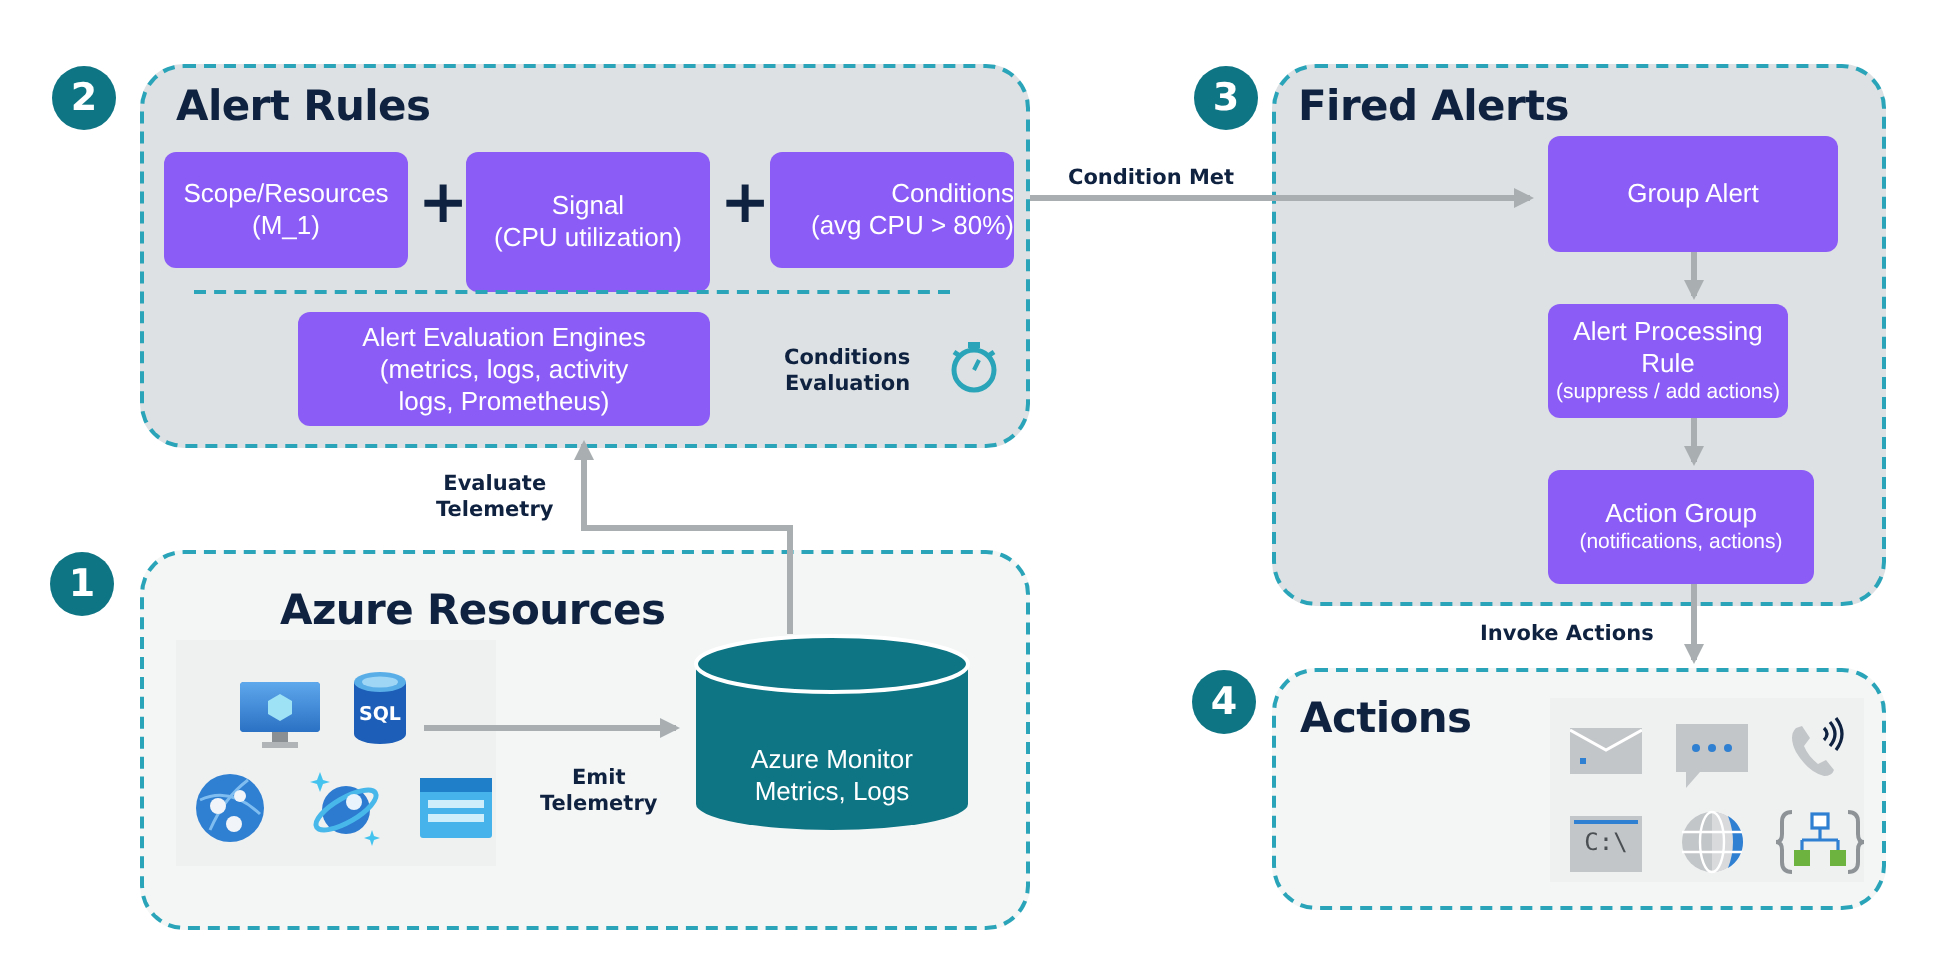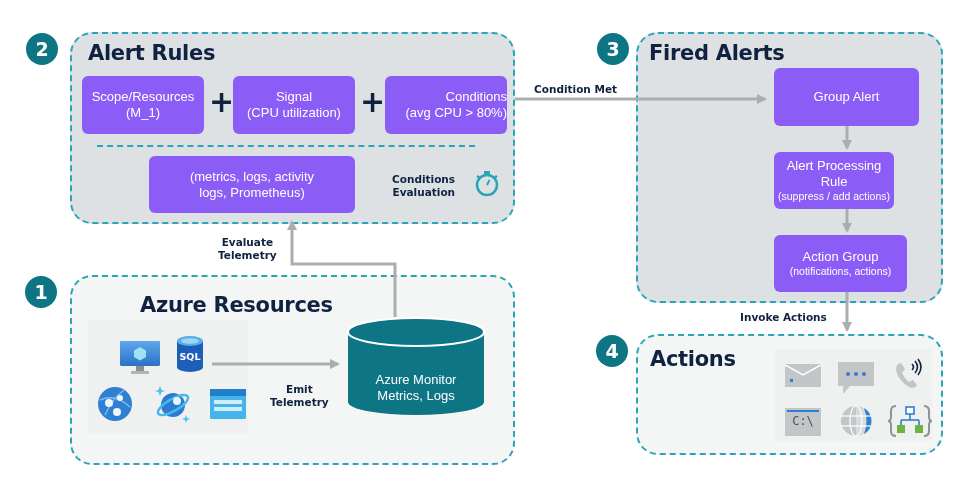--- a/index.html
+++ b/index.html
@@ -22,33 +22,34 @@
 
 <div class="badge" style="left:26px;top:33px;">2</div>
 <div class="group g-dark" style="left:70px;top:32px;width:445px;height:192px;"></div>
 <div class="gtitle" style="left:88px;top:41px;">Alert Rules</div>
 
 <div class="tbox" style="left:82px;top:76px;width:122px;height:58px;">
   <span>Scope/Resources</span>
   <span>(M_1)</span>
 </div>
 <div class="plus" style="left:209px;top:84px;">+</div>
-<div class="tbox" style="left:233px;top:76px;width:122px;height:58px;">
+<div class="tbox" style="left:233px;top:76px;width:122px;height:70px;">
   <span>Signal</span>
   <span>(CPU utilization)</span>
 </div>
 <div class="plus" style="left:360px;top:84px;">+</div>
 <div class="tbox" style="left:385px;top:76px;width:122px;height:58px;align-items:flex-end;">
   <span>Conditions</span>
   <span>(avg CPU &gt; 80%)</span>
 </div>
 
 <div class="dashline" style="left:97px;top:145px;width:378px;"></div>
 
 <div class="tbox" style="left:149px;top:156px;width:206px;height:57px;">
+  <span>Alert Evaluation Engines</span>
   <span>(metrics, logs, activity</span>
   <span>logs, Prometheus)</span>
 </div>
 
 <div class="lbl" style="left:392px;top:173px;text-align:right;">
   <div>Conditions</div>
   <div>Evaluation</div>
 </div>
 <svg class="abs" style="left:472px;top:168px;" width="30" height="30" viewBox="0 0 30 30">
   <circle cx="15" cy="17" r="10" fill="none" stroke="#2aa4b8" stroke-width="2.5"></circle>

